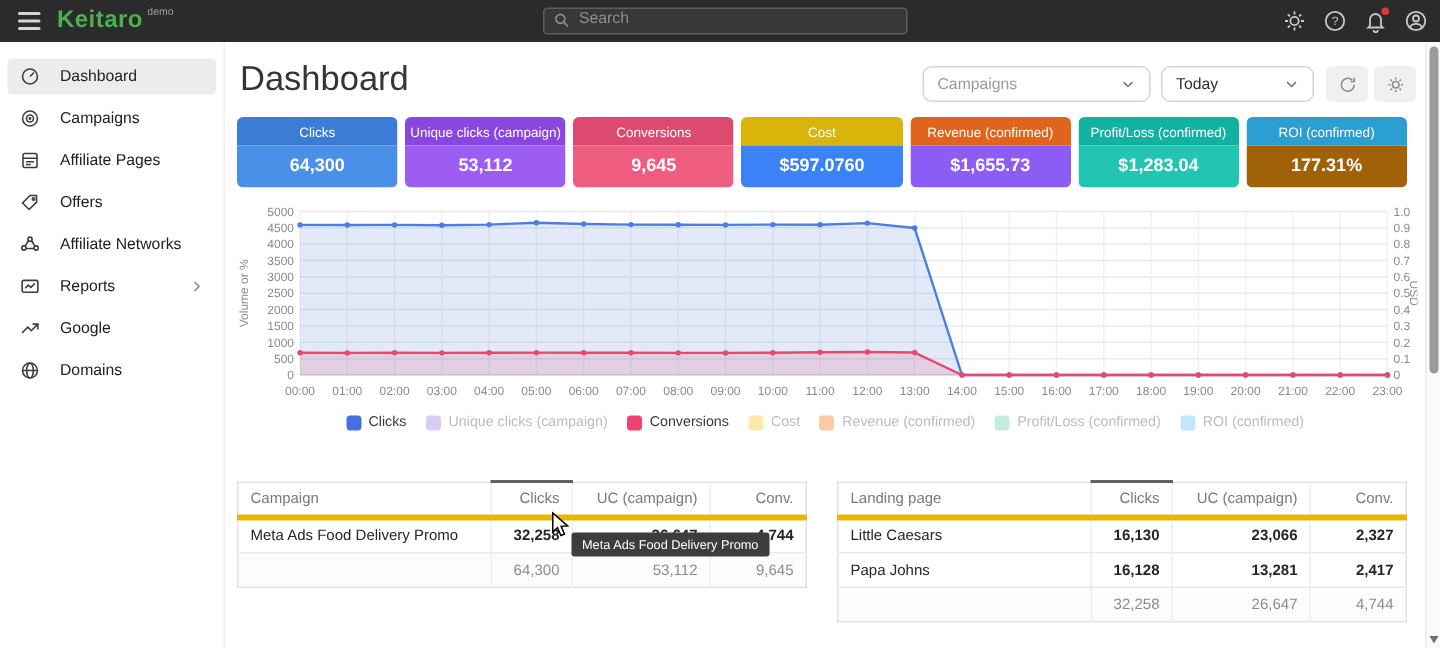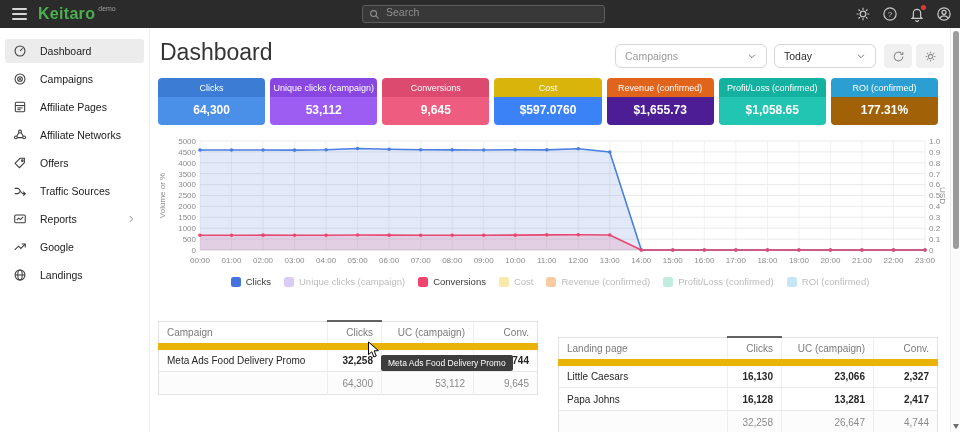--- a/index.html
+++ b/index.html
@@ -65,23 +65,23 @@
   .legend { position:absolute; left:152px; top:276px; width:796px; display:flex; justify-content:center;
             align-items:center; gap:13px; font-size:9.5px; }
   .leg-item { display:flex; align-items:center; gap:5px; cursor:pointer; color:#3a3a3a; white-space:nowrap; }
   .leg-item.off { color:#bcbcbc; }
   .leg-item .sq { width:10px; height:10px; border-radius:2.5px; flex:0 0 auto; }
 
   
   .dtable { position:absolute; top:320px; width:380px; border-collapse:collapse; font-size:10px;
             background:#fff; border:1px solid #e2e2e2; }
   #campaignTable { left:158px; }
-  #landingTable { left:558px;margin-top:16px; }
+  #landingTable { left:558px; }
   .dtable th { font-weight:400; color:#7a7a7a; text-align:right; padding:5px 8px; height:22px;
-               border-bottom:7px solid #eab308; cursor:pointer; white-space:nowrap; }
+               border-bottom:4px solid #eab308; cursor:pointer; white-space:nowrap; }
   .dtable th:first-child { text-align:left; }
   .dtable th.sorted { border-top:2px solid #616161; }
   .dtable td { padding:5px 8px; height:23px; border-bottom:1px solid #e9e9e9; white-space:nowrap; }
   .dtable td.num, .dtable th.num { text-align:right; border-left:1px solid #eeeeee; }
   .dtable tbody td:first-child { color:#262626; }
   .dtable tbody td.num { font-weight:bold; color:#262626; }
   .dtable tfoot td { color:#8a8a8a; background:#fcfcfc; border-bottom:none; }
 
   
   .tooltip { position:absolute; left:381px; top:355px; background:#3d3d3d; color:#fff; font-size:8.5px;
@@ -174,50 +174,40 @@
             <line x1="4" y1="9.5" x2="20" y2="9.5"></line>
             <line x1="7.5" y1="13.5" x2="16.5" y2="13.5"></line>
             <line x1="7.5" y1="16.5" x2="13" y2="16.5"></line>
           </svg>
         </span>
         <span class="lbl">Affiliate Pages</span>
       </div>
       <div class="side-item">
         <span class="ic">
           <svg viewBox="0 0 24 24" fill="none" stroke="currentColor" stroke-width="1.8">
+            <path d="M3.5 12.5 L12 4h7.5v7.5L11 20z"></path>
+            <circle cx="16" cy="8" r="1.4"></circle>
+          </svg>
+        </span>
+        <span class="lbl">Offers</span>
+      </div>
+      <div class="side-item">
+        <span class="ic">
+          <svg viewBox="0 0 24 24" fill="none" stroke="currentColor" stroke-width="1.8">
             <circle cx="12" cy="6" r="2.4"></circle>
             <circle cx="5" cy="16" r="2.4"></circle>
             <circle cx="19" cy="16" r="2.4"></circle>
             <path d="M10 8l-3.4 5.6M14 8l3.4 5.6M7.5 16.5h9"></path>
           </svg>
         </span>
         <span class="lbl">Affiliate Networks</span>
       </div>
       <div class="side-item">
         <span class="ic">
           <svg viewBox="0 0 24 24" fill="none" stroke="currentColor" stroke-width="1.8">
-            <path d="M3.5 12.5 L12 4h7.5v7.5L11 20z"></path>
-            <circle cx="16" cy="8" r="1.4"></circle>
-          </svg>
-        </span>
-        <span class="lbl">Offers</span>
-      </div>
-      <div class="side-item">
-        <span class="ic">
-          <svg viewBox="0 0 24 24" fill="none" stroke="currentColor" stroke-width="1.8">
-            <path d="M3 7.5h5c4.5 0 4.5 9 9 9h4"></path>
-            <path d="M3 16.5h5c2 0 3-1.5 4-3.5"></path>
-            <path d="M17.5 13l3.5 3.5-3.5 3.5"></path>
-          </svg>
-        </span>
-        <span class="lbl">Traffic Sources</span>
-      </div>
-      <div class="side-item">
-        <span class="ic">
-          <svg viewBox="0 0 24 24" fill="none" stroke="currentColor" stroke-width="1.8">
             <rect x="3" y="5" width="18" height="13.5" rx="2"></rect>
             <polyline points="6.5,14 10,10.5 13,13 17.5,8.5"></polyline>
           </svg>
         </span>
         <span class="lbl">Reports</span>
         <span class="chev">
           <svg viewBox="0 0 24 24" fill="none" stroke="currentColor" stroke-width="2.4">
             <polyline points="9,5 16,12 9,19"></polyline>
           </svg>
         </span>
@@ -232,21 +222,21 @@
         <span class="lbl">Google</span>
       </div>
       <div class="side-item">
         <span class="ic">
           <svg viewBox="0 0 24 24" fill="none" stroke="currentColor" stroke-width="1.8">
             <circle cx="12" cy="12" r="8.5"></circle>
             <ellipse cx="12" cy="12" rx="3.8" ry="8.5"></ellipse>
             <line x1="3.5" y1="12" x2="20.5" y2="12"></line>
           </svg>
         </span>
-        <span class="lbl">Landings</span>
+        <span class="lbl">Domains</span>
       </div>
     </nav>
 
   <h1 class="page-title">Dashboard</h1>
   <div class="select" id="campaignSelect">
     <span>Campaigns</span>
     <span class="chev">
       <svg viewBox="0 0 24 24" fill="none" stroke="currentColor" stroke-width="2.4">
           <polyline points="5,9 12,16 19,9"></polyline>
         </svg>
@@ -289,25 +279,25 @@
       <div class="card">
         <div class="c-head" style="background:#dd4a70">Conversions</div>
         <div class="c-val" style="background:#ee5c80">9,645</div>
       </div>
       <div class="card">
         <div class="c-head" style="background:#d9b40a">Cost</div>
         <div class="c-val" style="background:#3b82f6">$597.0760</div>
       </div>
       <div class="card">
         <div class="c-head" style="background:#e0641c">Revenue (confirmed)</div>
-        <div class="c-val" style="background:#4c1d95">$1,655.73</div>
+        <div class="c-val" style="background:#8b5cf6">$1,655.73</div>
       </div>
       <div class="card">
         <div class="c-head" style="background:#12b1a0">Profit/Loss (confirmed)</div>
-        <div class="c-val" style="background:#22c4b2">$1,058.65</div>
+        <div class="c-val" style="background:#22c4b2">$1,283.04</div>
       </div>
       <div class="card">
         <div class="c-head" style="background:#2b9fd2">ROI (confirmed)</div>
         <div class="c-val" style="background:#a16207">177.31%</div>
       </div>
     </div>
 
   <div id="chartWrap"><svg width="790" height="136" font-family="Liberation Sans, sans-serif">
         <line x1="45" y1="8" x2="45" y2="117" stroke="#f1f1f1" stroke-width="1"></line>
         <text x="45" y="130" font-size="8" fill="#8a8a8a" text-anchor="middle">00:00</text>

